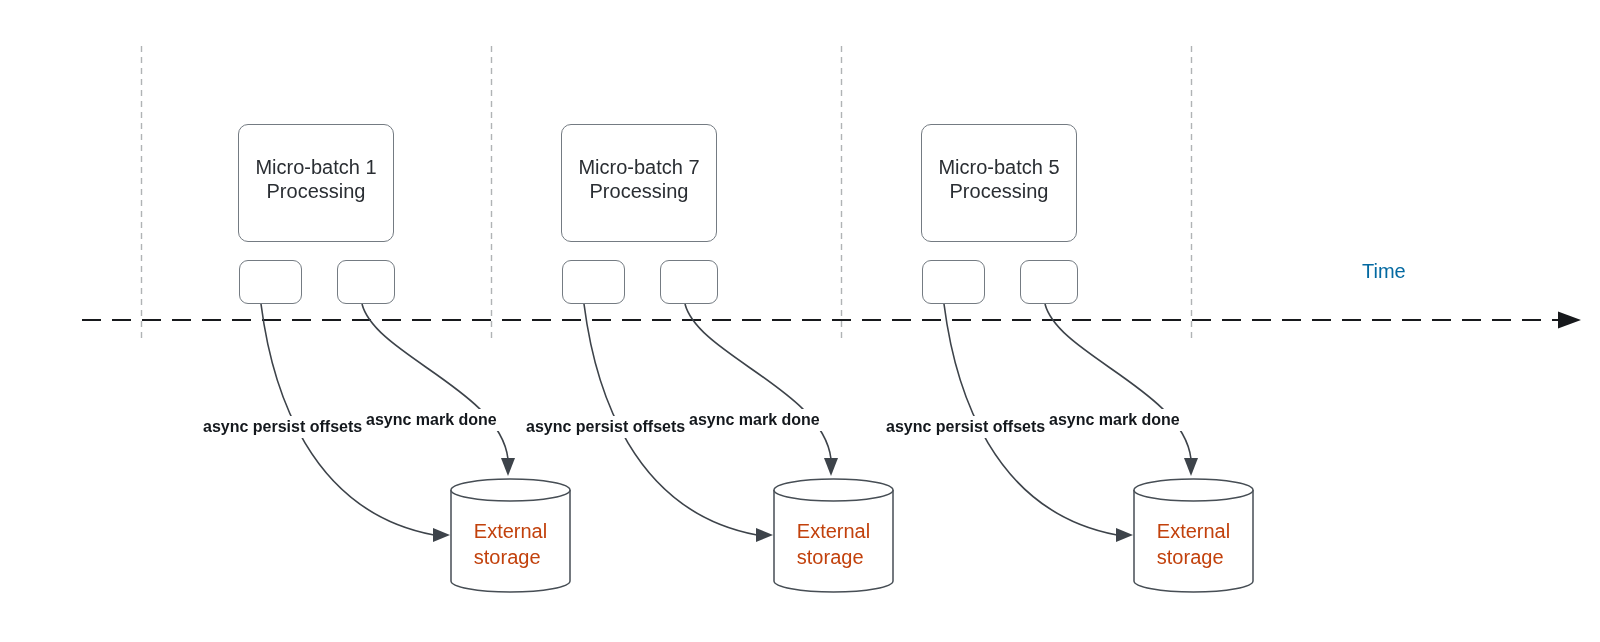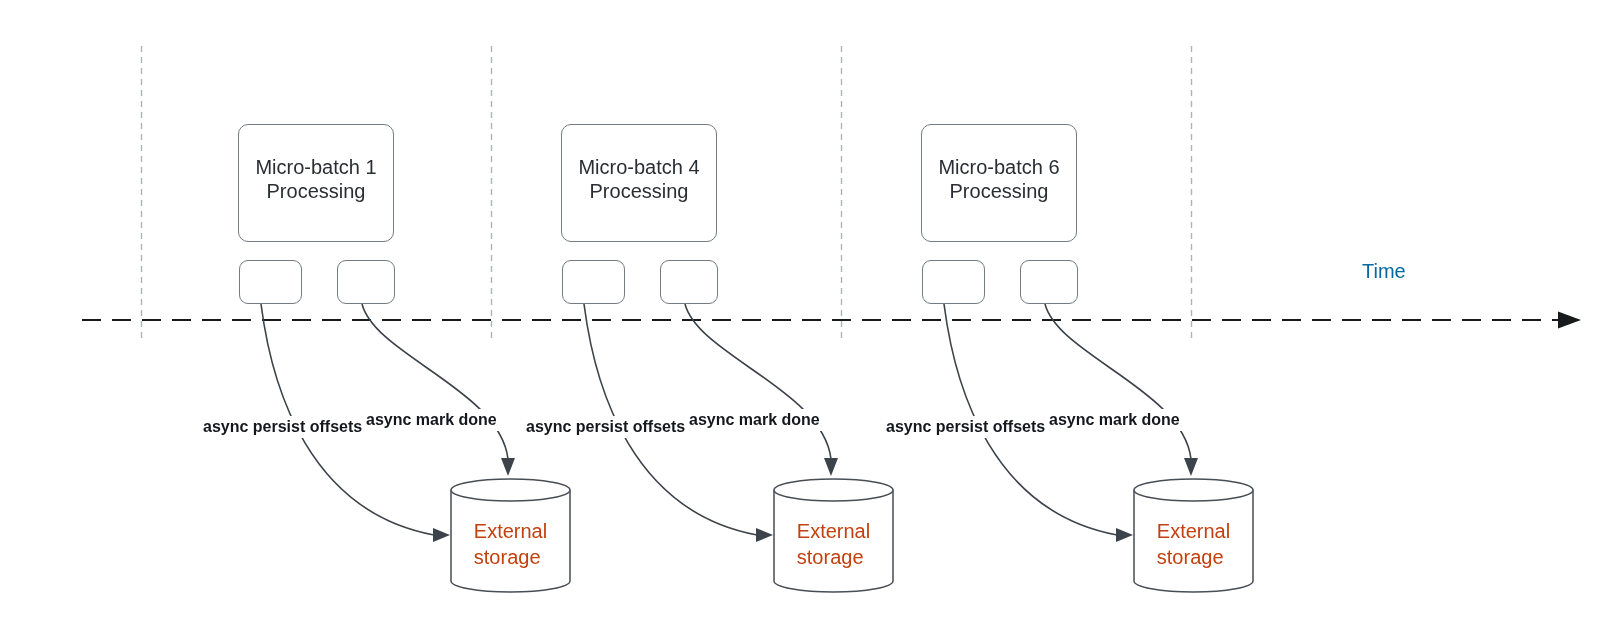--- a/index.html
+++ b/index.html
@@ -156,32 +156,32 @@
 Processing</div>
     <div class="task task-a"></div>
     <div class="task task-b"></div>
     <div class="lbl persist-label">async persist offsets</div>
     <div class="lbl done-label">async mark done</div>
     <div class="storage-label">External
 storage</div>
   </div>
 
   <div class="grp g2">
-    <div class="batch-box">Micro-batch 4
+    <div class="batch-box">Micro-batch 7
 Processing</div>
     <div class="task task-a"></div>
     <div class="task task-b"></div>
     <div class="lbl persist-label">async persist offsets</div>
     <div class="lbl done-label">async mark done</div>
     <div class="storage-label">External
 storage</div>
   </div>
 
   <div class="grp g3">
-    <div class="batch-box">Micro-batch 6
+    <div class="batch-box">Micro-batch 5
 Processing</div>
     <div class="task task-a"></div>
     <div class="task task-b"></div>
     <div class="lbl persist-label">async persist offsets</div>
     <div class="lbl done-label">async mark done</div>
     <div class="storage-label">External
 storage</div>
   </div>
 
   <div class="time-label">Time</div>

